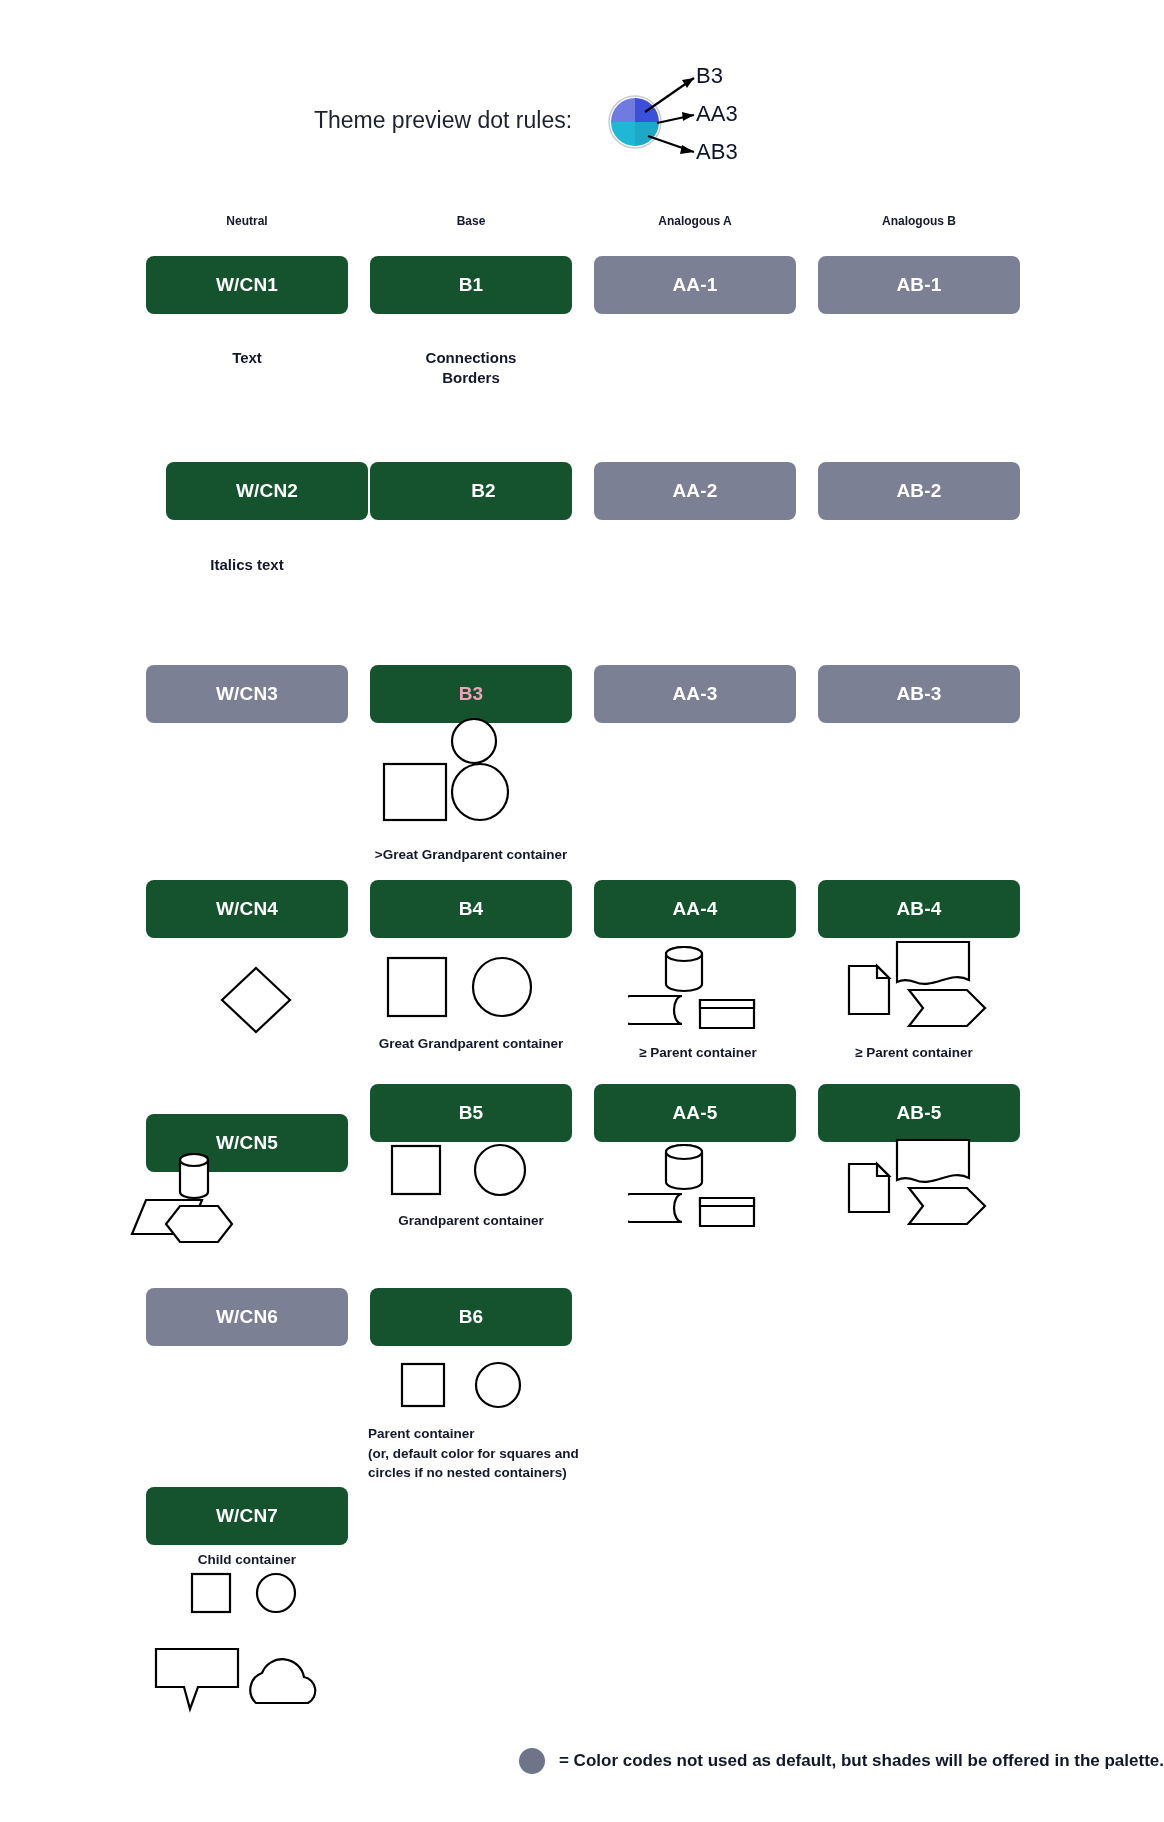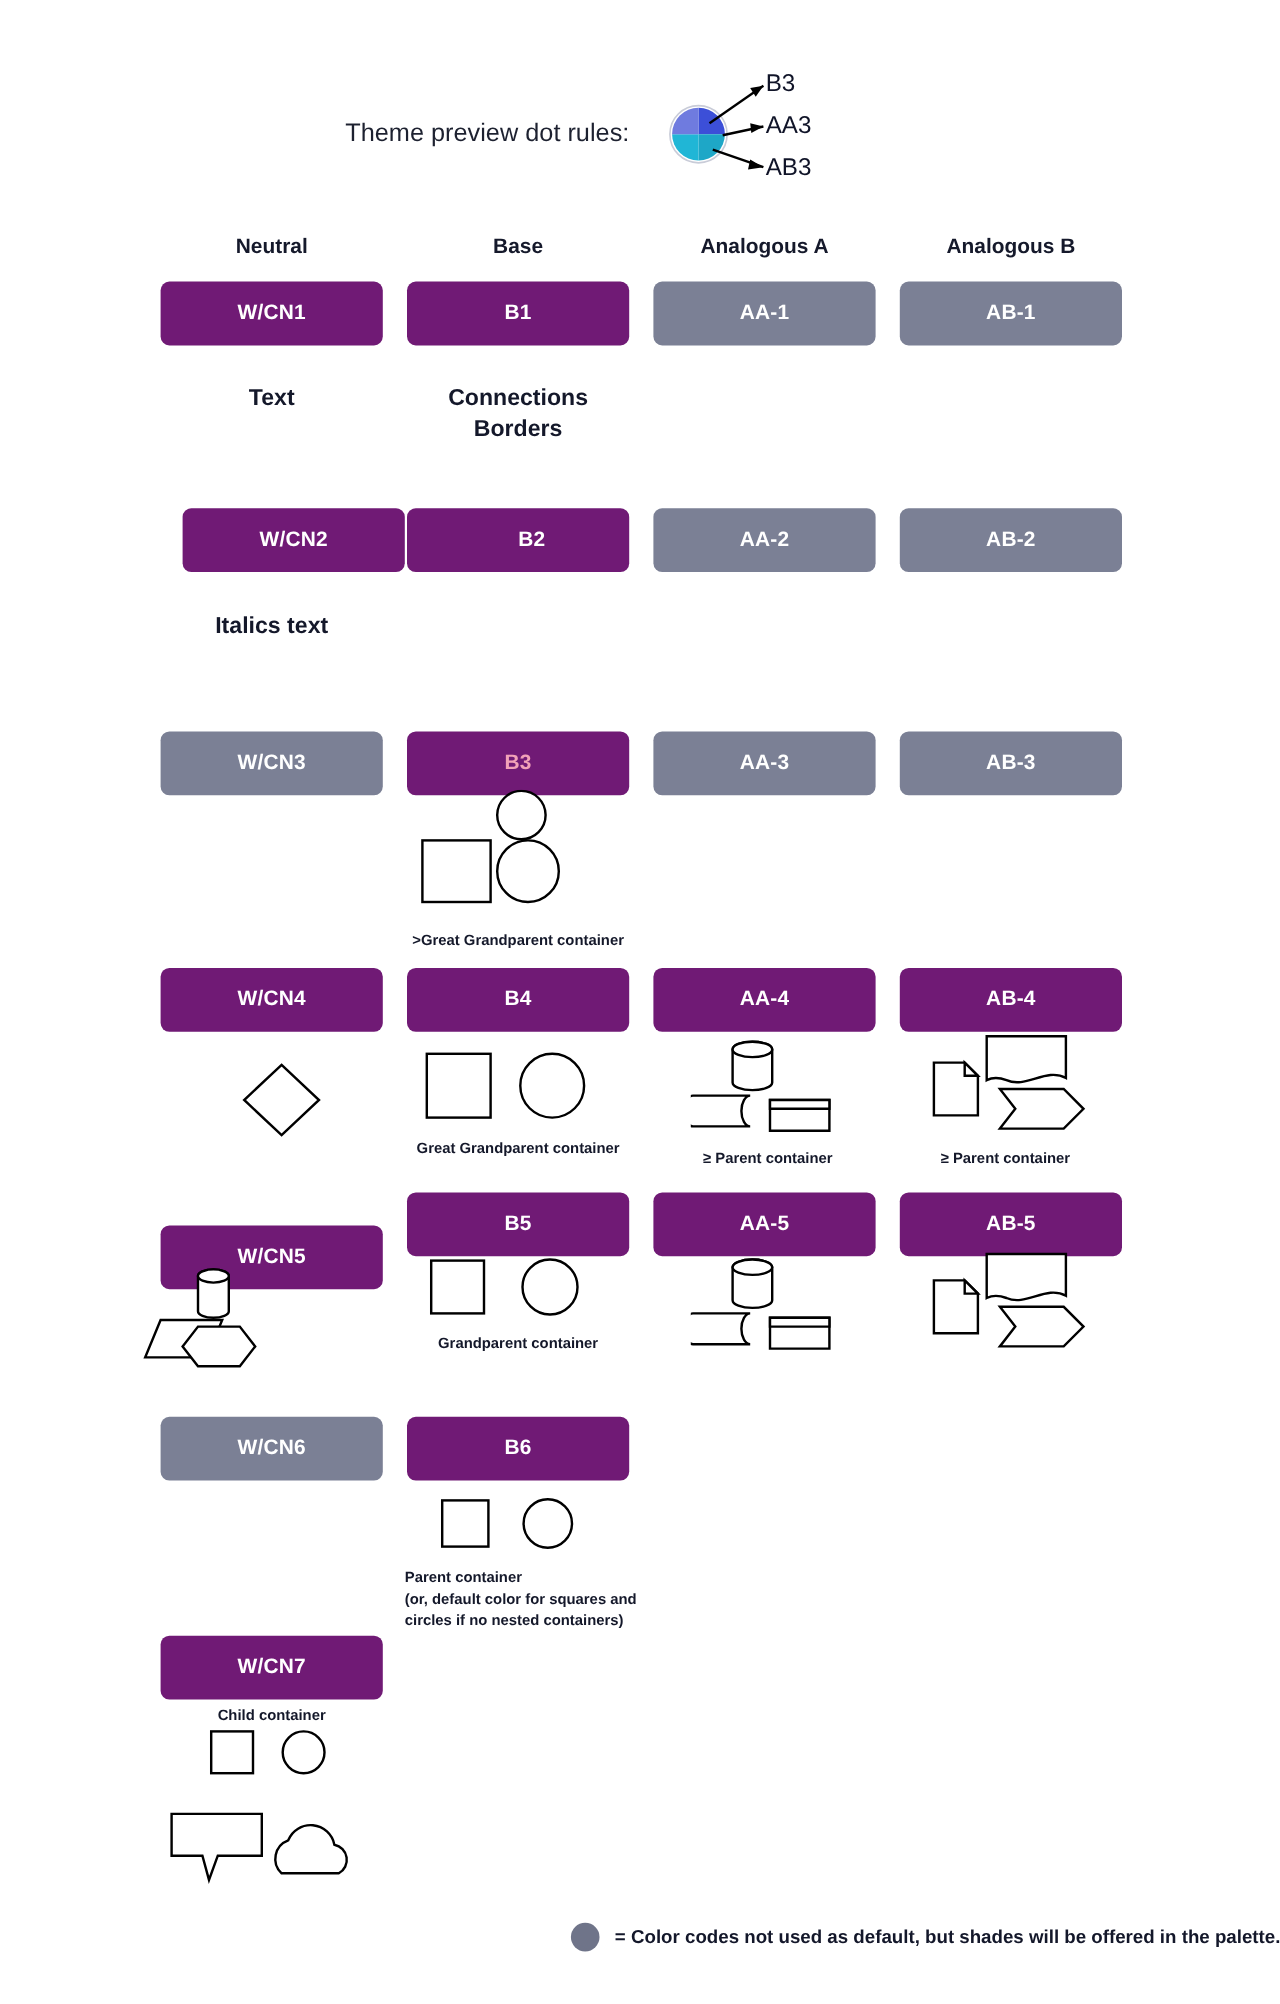--- a/index.html
+++ b/index.html
@@ -42,49 +42,49 @@
   .dot-svg { position: absolute; top: 0; left: 0; }
   .col-headers {
     position: relative;
     height: 40px;
   }
   .col-head {
     position: absolute;
     top: 0;
     width: 230px;
     text-align: center;
-    font-size: 19px;
+    font-size: 12px;
     font-weight: bold;
     color: #15192b;
   }
   
   .c0 { left: 146px; }
   .c1 { left: 370px; }
   .c2 { left: 594px; }
   .c3 { left: 818px; }
   .swatch {
     position: absolute;
     width: 202px;
     height: 58px;
     border-radius: 8px;
     display: flex;
     align-items: center;
     justify-content: center;
     font-size: 19px;
     font-weight: bold;
     letter-spacing: .2px;
   }
-  .dark  { background: #701a75; color: #ffffff; }
+  .dark  { background: #14532d; color: #ffffff; }
   .grey  { background: #7b8095; color: #ffffff; }
   .pinky { color: #f1a2b8; }
 
   .caption {
     position: absolute;
     text-align: center;
-    font-size: 21px;
+    font-size: 15px;
     font-weight: bold;
     color: #14182a;
     line-height: 1.35;
     width: 240px;
   }
   .caption.small {
     font-size: 13.5px;
     font-weight: bold;
   }
   .caption.left {

